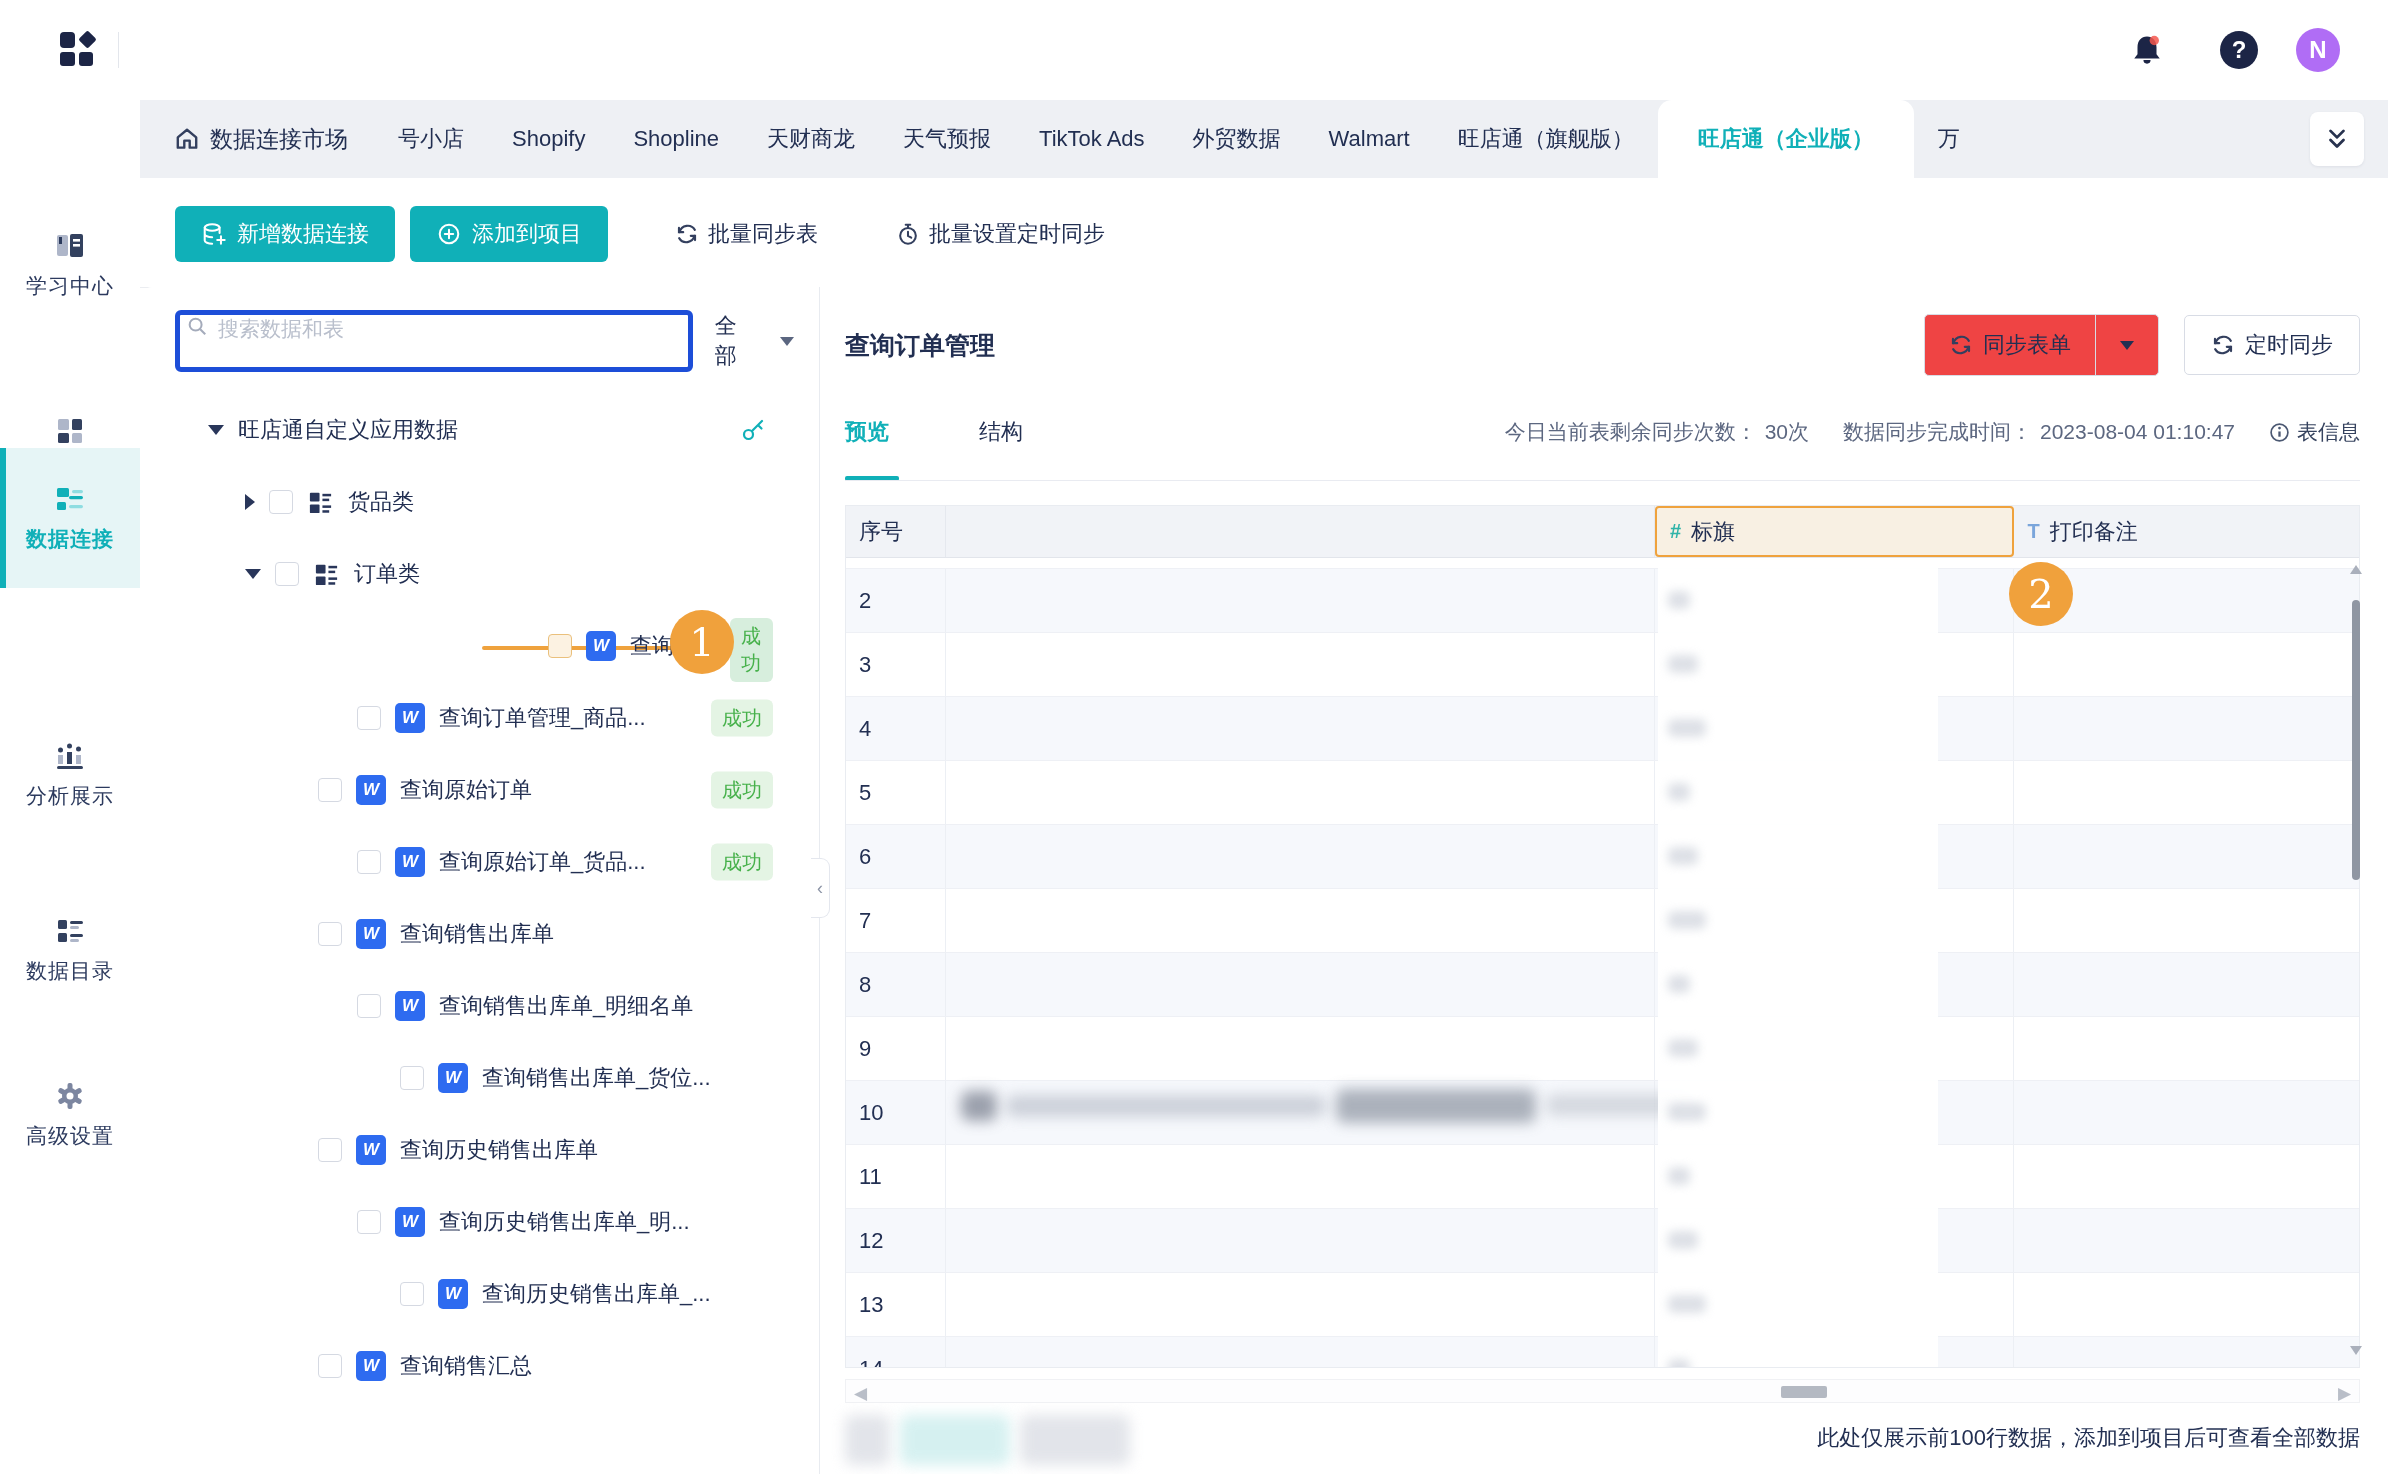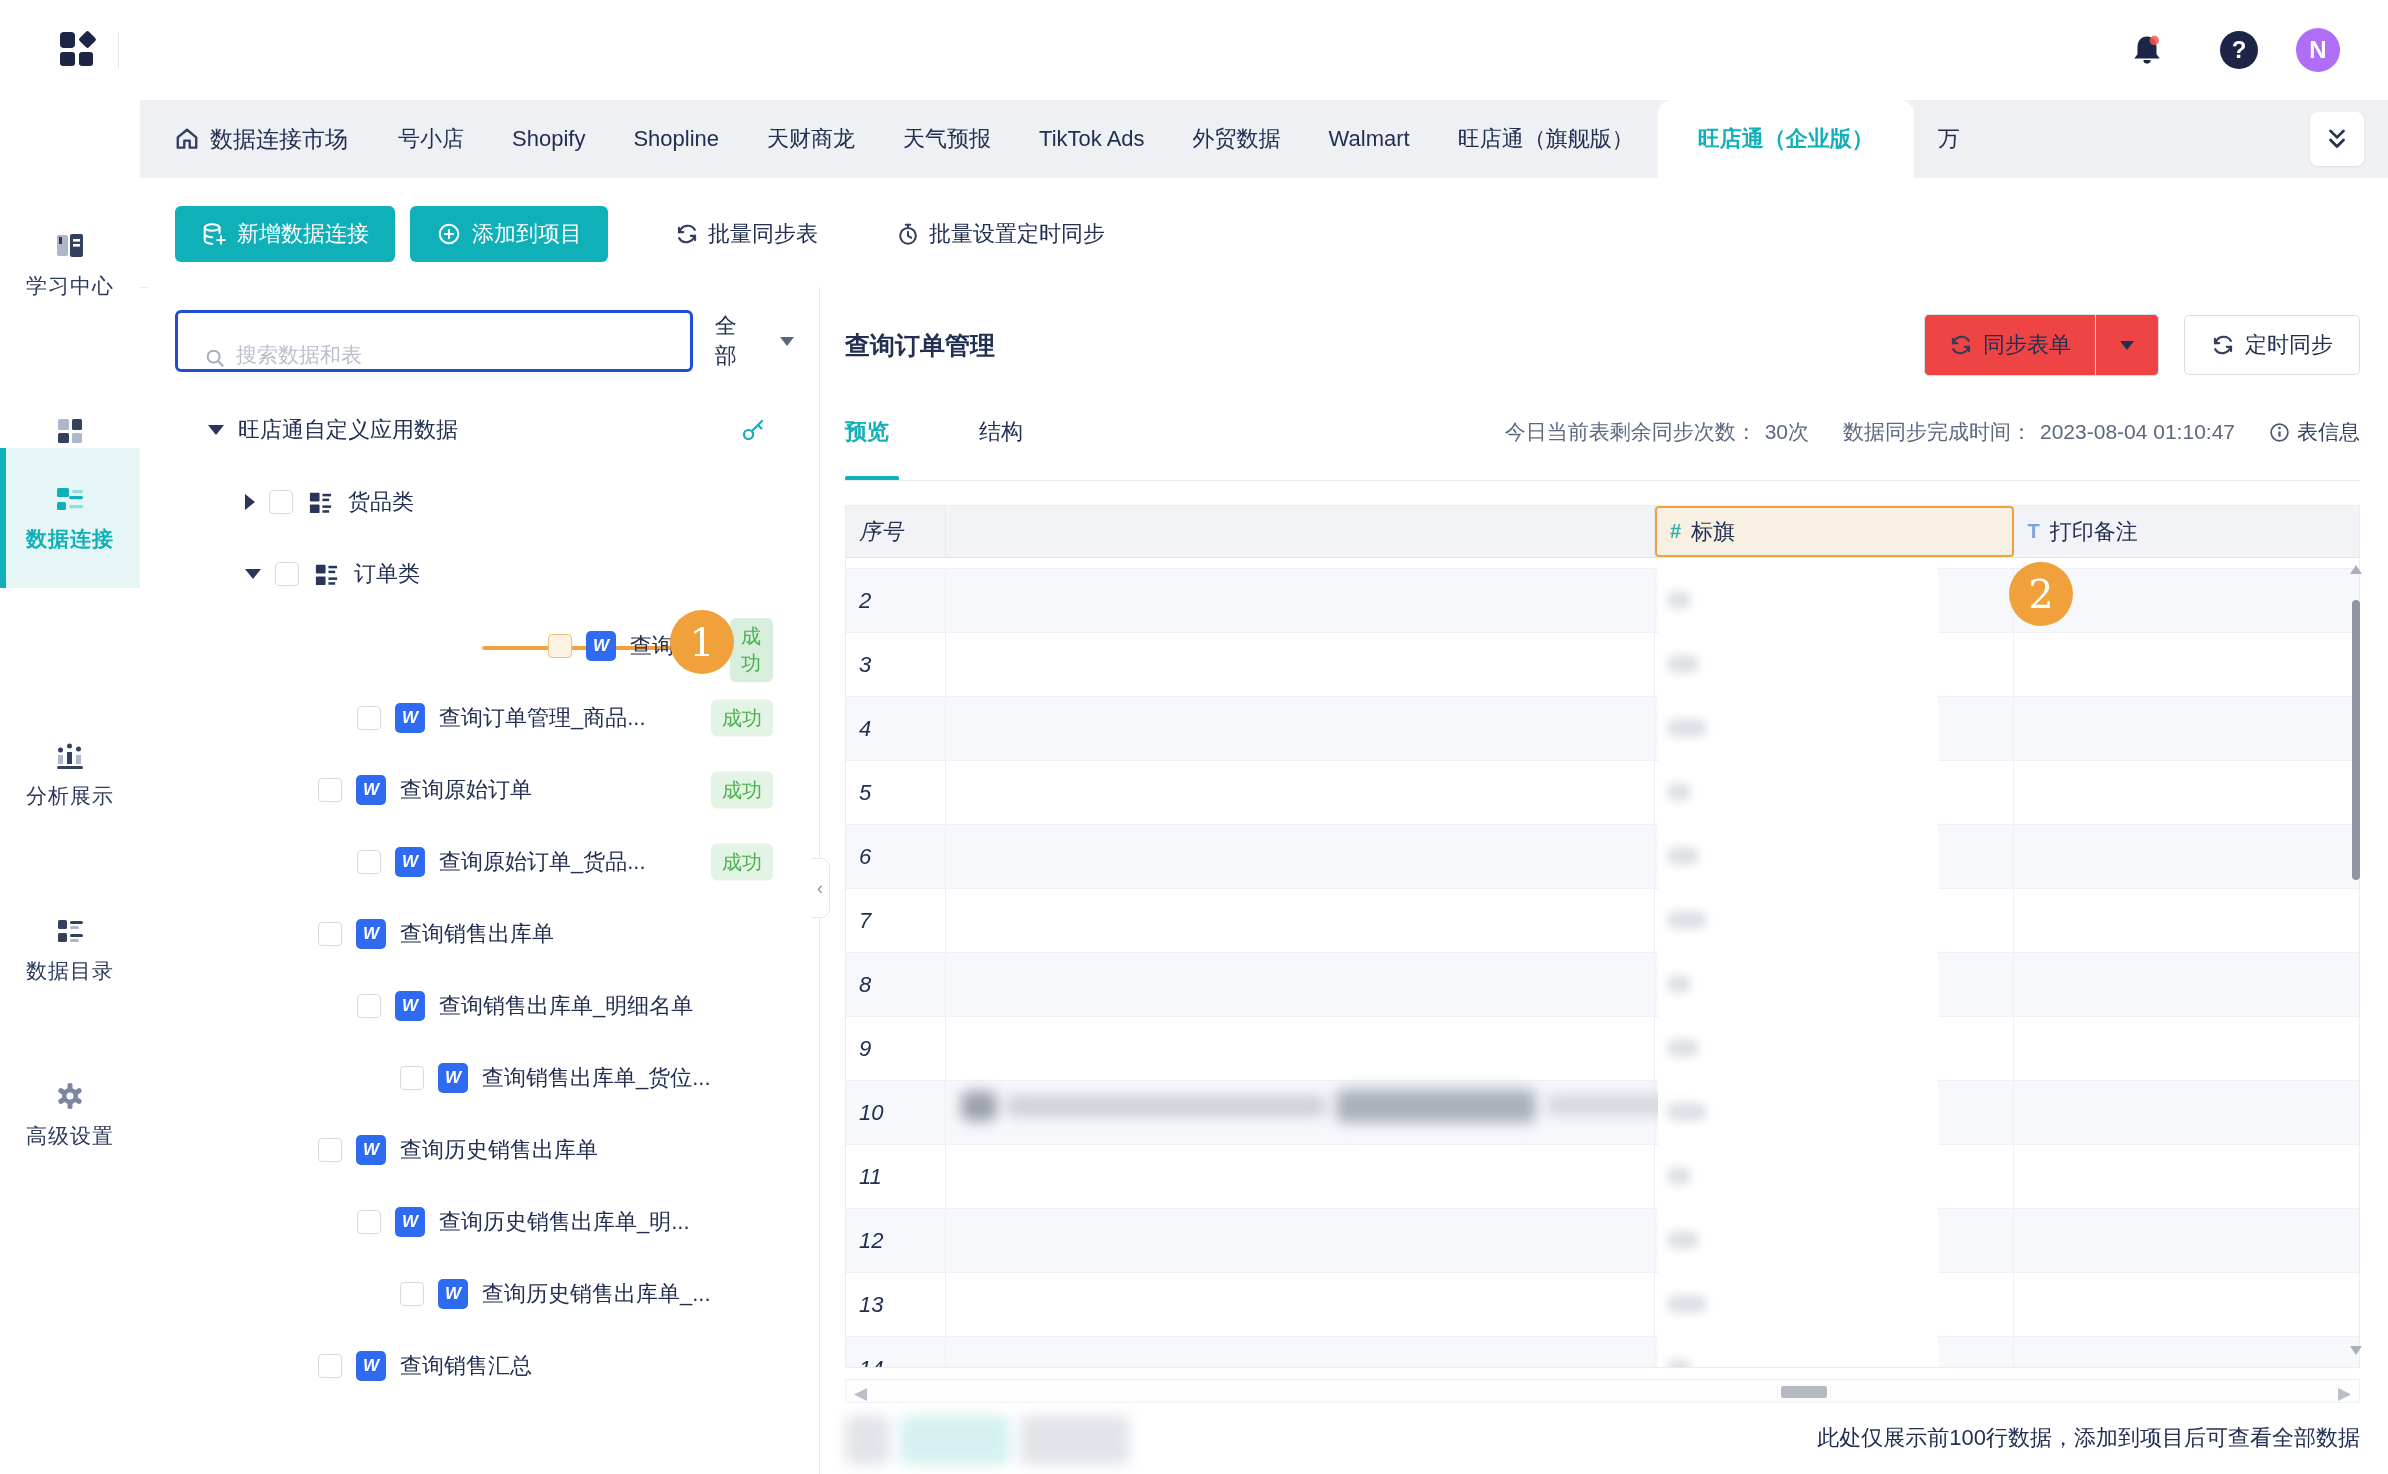--- a/index.html
+++ b/index.html
@@ -45,22 +45,22 @@
             border-radius:6px;padding:0 26px;font-size:22px;cursor:pointer;margin-right:15px;}
   .btn-teal svg{width:26px;height:26px;}
   .btn-plain{height:56px;display:flex;align-items:center;gap:9px;color:#222f52;font-size:22px;
              cursor:pointer;margin-left:52px;}
   .btn-plain svg{width:24px;height:24px;}
   .panel-sep{position:absolute;left:140px;top:287px;right:0;height:1px;background:#ebedf1;}
   
   .treepanel{position:absolute;left:140px;top:287px;width:680px;height:1187px;background:#fff;
              border-right:1px solid #e8ebf0;box-sizing:border-box;border-radius:12px 0 0 0;}
   .search-row{position:absolute;left:35px;right:25px;top:23px;height:62px;display:flex;align-items:center;}
-  .search-box{width:525px;height:62px;border:3px solid #1d4ed8;border-radius:6px;display:flex;
-              align-items:flex-end;gap:10px;padding-left:26px;box-sizing:border-box;background:#fff;cursor:text;}
+  .search-box{width:525px;height:62px;border:5px solid #1d4ed8;border-radius:6px;display:flex;
+              align-items:flex-start;gap:10px;padding-left:6px;box-sizing:border-box;background:#fff;cursor:text;}
   .search-box svg{width:22px;height:22px;}
   .placeholder{font-size:21px;color:#b9bfcc;}
   .filter{margin-left:22px;font-size:22px;color:#222f52;cursor:pointer;}
   .caret{width:0;height:0;border-left:7px solid transparent;border-right:7px solid transparent;
          border-top:9px solid #5b6680;margin-left:22px;cursor:pointer;}
   .tree{position:absolute;left:0;right:0;top:107px;bottom:0;overflow:hidden;}
   .t-row{position:relative;height:72px;display:flex;align-items:center;gap:14px;cursor:pointer;}
   .t-root{padding-left:68px;}
   .t-cat{padding-left:105px;}
   .t-l1{padding-left:178px;}
@@ -111,21 +111,21 @@
   .d-divider{position:absolute;left:25px;right:28px;top:193px;height:1px;background:#e9ebf1;}
   
   .tbl{position:absolute;left:25px;top:218px;width:1515px;height:863px;overflow:hidden;
        border:1px solid #e9ecf1;box-sizing:border-box;}
   .thead{display:flex;height:52px;background:#f1f3f7;border-bottom:1px solid #e2e5eb;box-sizing:border-box;}
   .th{display:flex;align-items:center;gap:10px;font-size:22px;color:#222f52;box-sizing:border-box;
       border-right:1px solid #e5e8ee;padding-left:13px;}
   .th:last-child{border-right:none;}
   .th .h-ico{font-size:20px;font-weight:bold;}
   .th.hl{border:2.5px solid #efa23d;border-radius:4px;background:#f8f0e3;}
-  .c0{width:100px;font-style:italic;}.c1{width:710px;}.c2{width:360px;}.c3{width:345px;}
+  .c0{width:100px;}.c1{width:710px;}.c2{width:360px;}.c3{width:345px;}
   .tbody{position:relative;}
   .sliver{height:11px;background:#fff;border-bottom:1px solid #eef0f5;box-sizing:border-box;}
   .trow{display:flex;height:64px;border-bottom:1px solid #eef0f5;box-sizing:border-box;background:#fff;}
   .trow.alt{background:#f6f8fc;}
   .td{box-sizing:border-box;border-right:1px solid #eceff4;height:100%;}
   .td:last-child{border-right:none;}
   .td.idx{display:flex;align-items:center;padding-left:13px;font-size:22px;color:#222f52;}
   .flag-censor{position:absolute;left:812px;top:0;width:280px;height:100%;background:rgba(255,255,255,.94);z-index:3;}
   .smudge{position:absolute;left:10px;width:28px;height:18px;background:#c7ccd6;border-radius:6px;
           filter:blur(5px);opacity:.6;}

